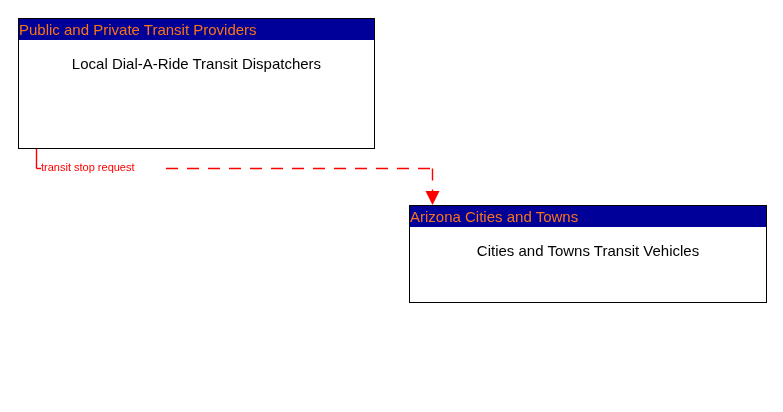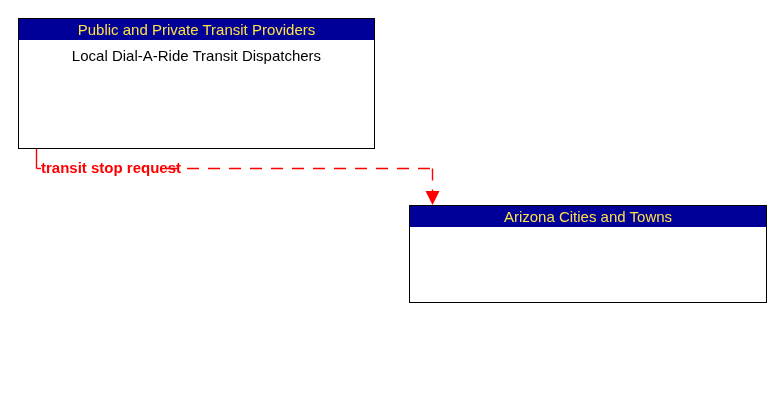--- a/index.html
+++ b/index.html
@@ -25,36 +25,36 @@
   .entity-box {
     position: absolute;
     box-sizing: border-box;
     border: 1px solid #000000;
     background: #ffffff;
   }
   .entity-title {
     box-sizing: border-box;
     width: 100%;
     background: #000099;
-    color: #fde047;
-    text-align: center;
+    color: #f97316;
+    text-align: left;
     font-size: 15px;
     line-height: 21px;
     height: 21px;
     white-space: nowrap;
     overflow: hidden;
   }
   .entity-name {
     box-sizing: border-box;
     width: 100%;
     color: #000000;
     text-align: center;
     font-size: 15px;
     line-height: 24px;
-    padding-top: 4px;
+    padding-top: 12px;
     white-space: nowrap;
     overflow: hidden;
   }
 
   #box-dispatchers {
     left: 18px;
     top: 18px;
     width: 357px;
     height: 131px;
   }
@@ -71,24 +71,23 @@
     left: 0; top: 0;
     width: 783px;
     height: 412px;
     pointer-events: none;
   }
 
   
   .flow-label {
     position: absolute;
     color: #ff0000;
-    font-size: 15px;
+    font-size: 11px;
     line-height: 13px;
     white-space: nowrap;
-    font-weight: bold;
   }
   #flow-label-transit-stop-request {
     left: 41px;
     top: 161px;
   }
 
   
   #legend {
     position: absolute;
     left: 0;
@@ -102,20 +101,21 @@
 
 <div id="canvas">
 
   <div class="entity-box" id="box-dispatchers">
     <div class="entity-title">Public and Private Transit Providers</div>
     <div class="entity-name">Local Dial-A-Ride Transit Dispatchers</div>
   </div>
 
   <div class="entity-box" id="box-vehicles">
     <div class="entity-title">Arizona Cities and Towns</div>
+    <div class="entity-name">Cities and Towns Transit Vehicles</div>
   </div>
 
   <svg id="flow-layer" viewBox="0 0 783 412" width="783" height="412">
 
     <path d="M 36.5 149 L 36.5 168.5" stroke="#ff0000" stroke-width="1.4" fill="none"></path>
 
     <path d="M 36.5 168.5 L 41 168.5" stroke="#ff0000" stroke-width="1.4" fill="none"></path>
 
     <path d="M 166 168.5 L 432.5 168.5" stroke="#ff0000" stroke-width="1.4" fill="none" stroke-dasharray="12 9"></path>
 

